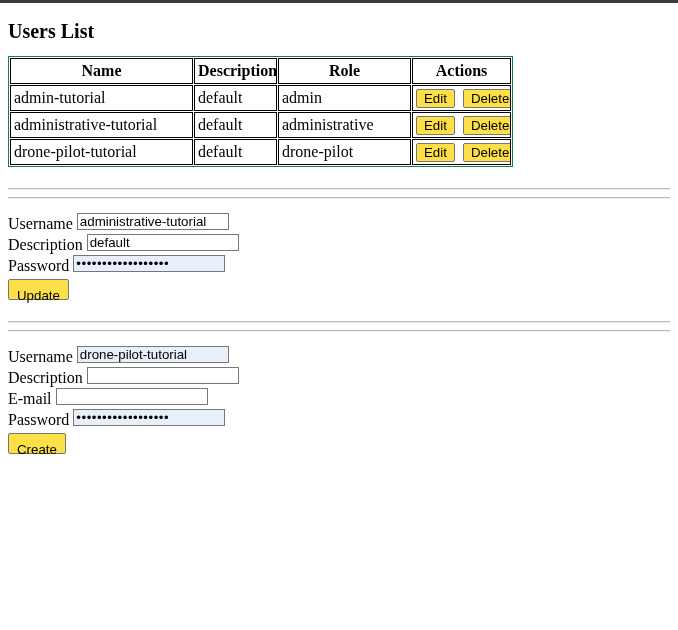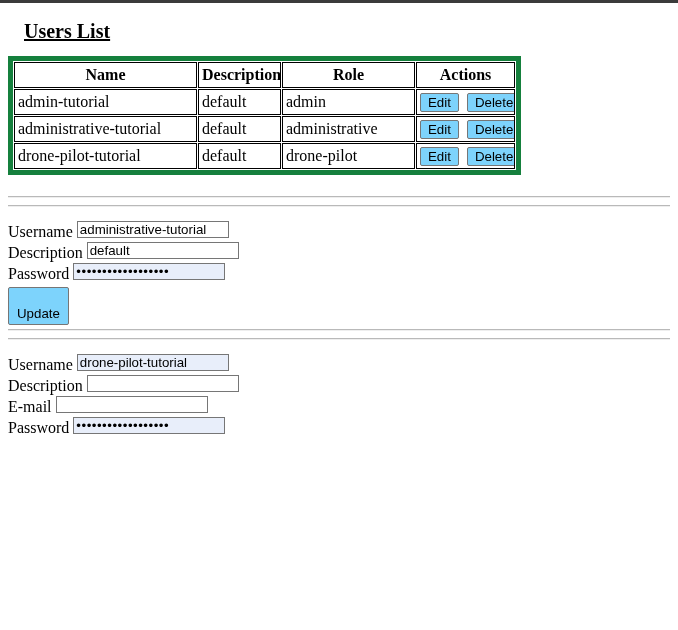--- a/index.html
+++ b/index.html
@@ -25,30 +25,29 @@
   }
 
   .page {
     padding: 0 8px;
   }
 
   h2.section-title {
     font-family: "Liberation Serif", "DejaVu Serif", serif;
     font-size: 20px;
     font-weight: bold;
-    margin: 17px 0 14px 16px;
+    margin: 17px 0 14px 0;
     line-height: 1.1;
-    text-decoration: underline;
   }
 
   
   table.users-table {
     border-collapse: separate;
     border-spacing: 1px;
-    border: 5px solid #15803d;
+    border: 1px solid #15803d;
     background: #ffffff;
     table-layout: fixed;
     width: 504px;
     margin: 0 0 0 0;
   }
   table.users-table th,
   table.users-table td {
     border: 1px solid #000;
     padding: 1px 3px;
     font-family: "Liberation Serif", "DejaVu Serif", serif;
@@ -76,21 +75,21 @@
   }
 
   
   button.ui-btn {
     font-family: "Liberation Sans", "DejaVu Sans", sans-serif;
     font-size: 13.3px;
     line-height: normal;
     padding: 1px 7px;
     margin: 0;
     color: #000000;
-    background-color: #7dd3fc;
+    background-color: #fde047;
     border: 1px solid #767676;
     border-radius: 2px;
     cursor: default;
   }
   .actions-cell button.ui-btn + button.ui-btn {
     margin-left: 4px;
   }
 
   
   hr.rule {
@@ -140,21 +139,21 @@
   }
   input.pw-input {
     background: #e8eefa;
     letter-spacing: 0.5px;
   }
   .btn-row {
     margin-top: 3px;
   }
   .btn-row button.ui-btn {
     font-size: 13.3px;
-    padding: 18px 8px;
+    padding: 8px 8px;
   }
 
   
   .w-edit-username    { width: 152px; }
   .w-edit-description { width: 152px; }
   .w-edit-password    { width: 152px; }
   .w-create-username  { width: 152px; }
   .w-create-description { width: 152px; }
   .w-create-email     { width: 152px; }
   .w-create-password  { width: 152px; }
@@ -254,15 +253,18 @@
       <input class="text-input w-create-description" type="text" value="" style="">
     </div>
     <div class="form-row">
       <span class="field-label">E-mail</span>
       <input class="text-input w-create-email" type="text" value="" style="">
     </div>
     <div class="form-row">
       <span class="field-label">Password</span>
       <input class="text-input pw-input w-create-password" type="text" value="••••••••••••••••••" style="">
     </div>
+    <div class="form-row btn-row">
+      <button class="ui-btn" type="submit">Create</button>
+    </div>
   </form>
 
 </div>
 
 </body></html>

